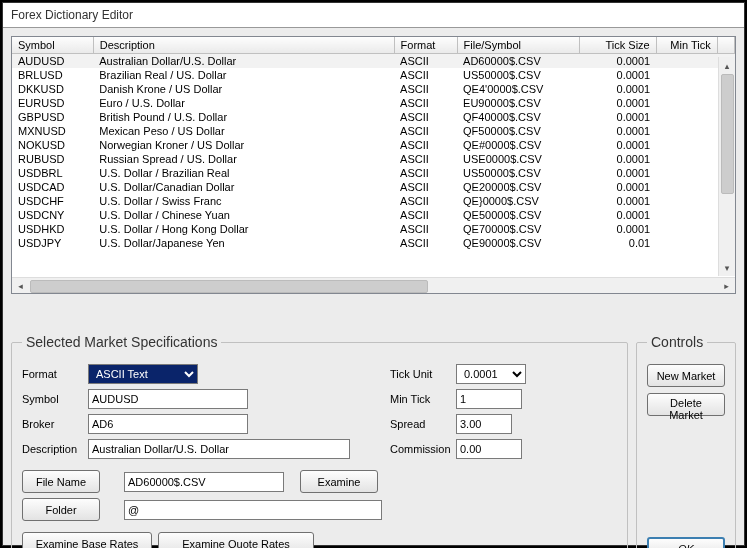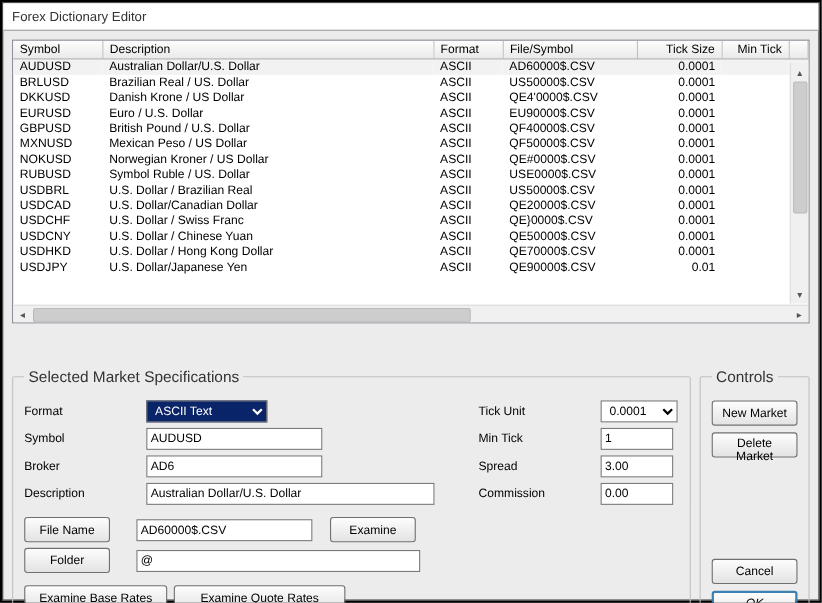--- a/index.html
+++ b/index.html
@@ -104,21 +104,20 @@
   .controls { width: 100px; display: flex; flex-direction: column; }
   .row { display: flex; align-items: center; margin-bottom: 5px; gap:6px;}
   .lbl { width: 60px; font-size: 11px; }
   .lbl2 { width: 60px; font-size: 11px; text-align:left;}
   input.txt, select.sel {
     font-family: inherit; font-size: 11px;
     border: 1px solid #7a7a7a;
     padding: 2px 3px;
     background: #fff;
     height: 20px;
-    margin-left: 45px;
   }
   select.sel { height: 20px; padding: 1px 0 1px 3px;}
   select.sel.hl { background:#0a246a; color:#fff; }
   .btn {
     font-family: inherit; font-size: 11px;
     background: linear-gradient(#fdfdfd,#e3e3e3);
     border: 1px solid #707070;
     border-radius: 3px;
     padding: 3px 4px;
     height: 23px;
@@ -221,21 +220,21 @@
                 <td>NOKUSD</td>
                 <td>Norwegian Kroner / US Dollar</td>
                 <td>ASCII</td>
                 <td>QE#0000$.CSV</td>
                 <td class="r">0.0001</td>
                 <td class="r"></td>
                 <td></td>
               </tr>
               <tr>
                 <td>RUBUSD</td>
-                <td>Symbol Ruble / US. Dollar</td>
+                <td>Russian Spread / US. Dollar</td>
                 <td>ASCII</td>
                 <td>USE0000$.CSV</td>
                 <td class="r">0.0001</td>
                 <td class="r"></td>
                 <td></td>
               </tr>
               <tr>
                 <td>USDBRL</td>
                 <td>U.S. Dollar / Brazilian Real</td>
                 <td>ASCII</td>
@@ -336,21 +335,21 @@
               <select class="sel" style="width:70px">
                 <option>0.0001</option>
               </select>
             </div>
             <div class="row">
               <span class="lbl2">Min Tick</span>
               <input class="txt" style="width: 66px;" value="1">
             </div>
             <div class="row">
               <span class="lbl2">Spread</span>
-              <input class="txt" style="width: 66px;" value="3.00">
+              <input class="txt" style="width: 56px;" value="3.00">
             </div>
             <div class="row">
               <span class="lbl2">Commission</span>
               <input class="txt" style="width: 66px;" value="0.00">
             </div>
           </div>
         </div>
         <div class="sp"></div>
         <div class="row">
           <button class="btn" style="width:78px">File Name</button>
@@ -366,19 +365,18 @@
           <button class="btn" style="width:130px">Examine Base Rates</button>
           <button class="btn" style="width:156px">Examine  Quote Rates</button>
         </div>
       </fieldset>
 
       <fieldset class="controls">
         <legend>Controls</legend>
         <button class="btn" style="margin-bottom:6px">New Market</button>
         <button class="btn">Delete Market</button>
         <div class="spacer"></div>
-        <button class="btn" style="margin-bottom:6px">Cancel</button>
         <button class="btn default">OK</button>
       </fieldset>
     </div>
 
   </div>
 </div>
 
 </body></html>

